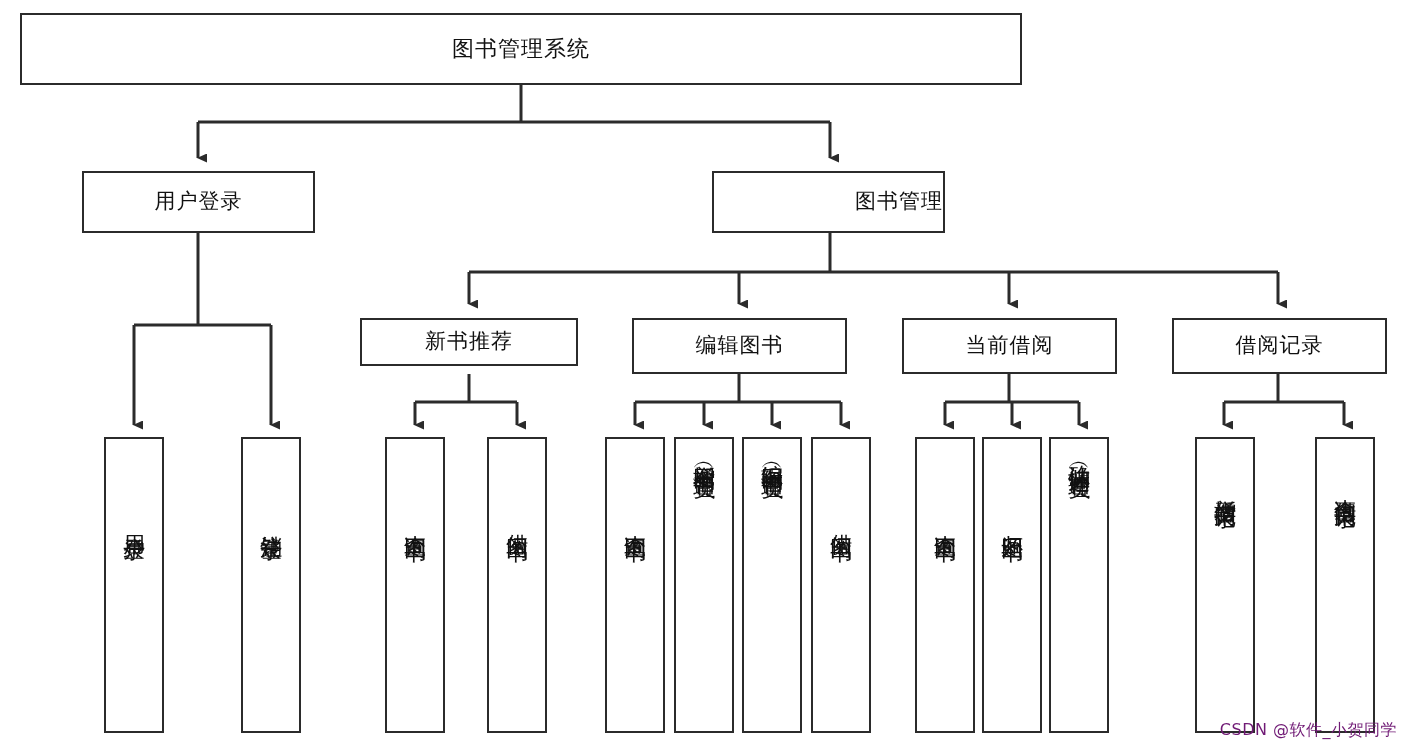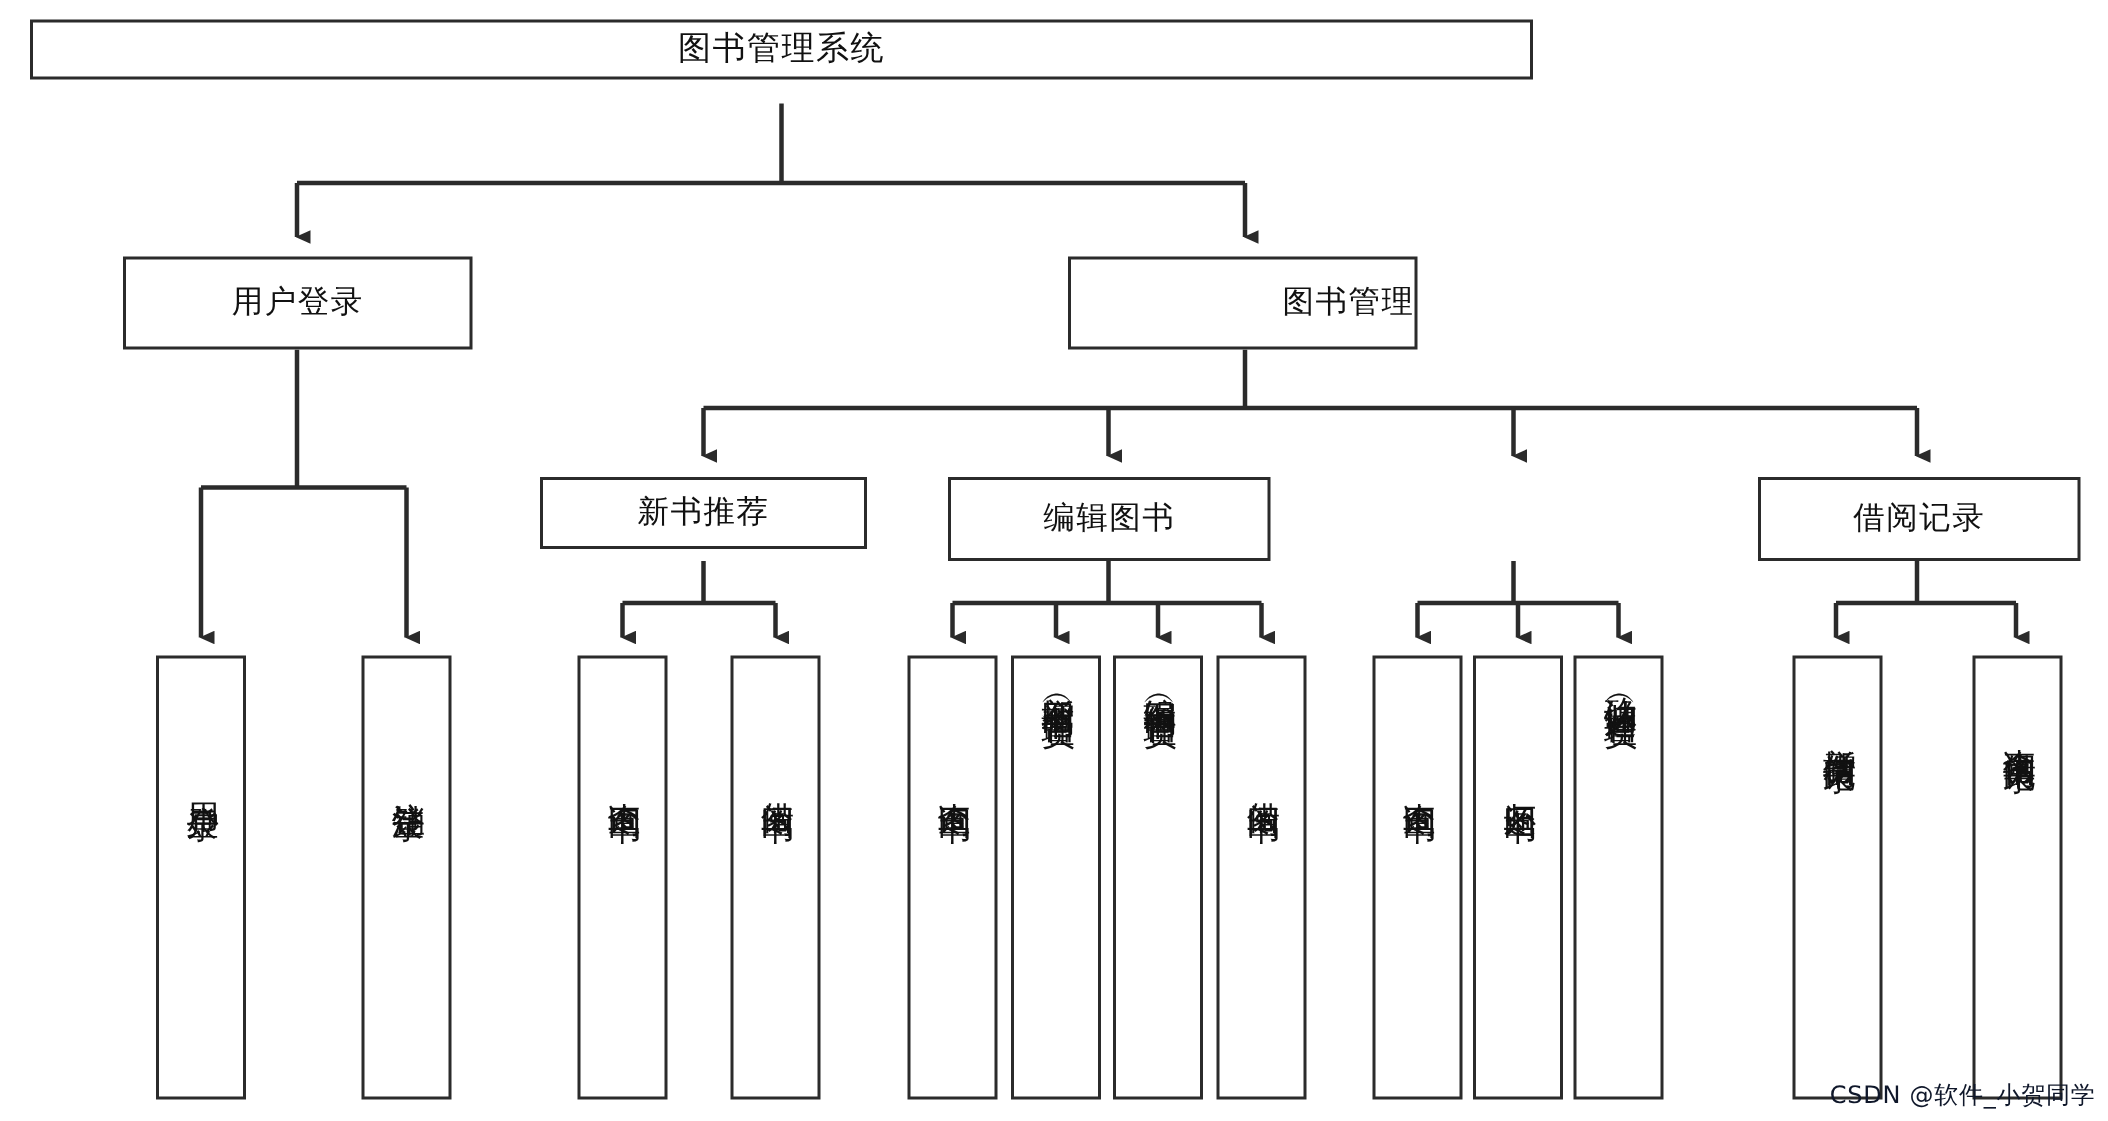--- a/index.html
+++ b/index.html
@@ -58,21 +58,21 @@
     color: #111111;
   }
   .htext {
     white-space: nowrap;
   }
   #watermark {
     position: absolute;
     right: 8px;
     bottom: 6px;
     font-size: 16px;
-    color: #0f172a;
+    color: #701a75;
     letter-spacing: 0.5px;
     z-index: 3;
     white-space: nowrap;
   }
 </style>
 </head>
 <body>
 
 <div id="diagram-root">
 
@@ -120,37 +120,40 @@
       <path d="M 1012 402 L 1012 425" marker-end="url(#arrowhead)"></path>
       <path d="M 1079 402 L 1079 425" marker-end="url(#arrowhead)"></path>
 
       <path d="M 1278 374 L 1278 402"></path>
       <path d="M 1224 402 L 1344 402"></path>
       <path d="M 1224 402 L 1224 425" marker-end="url(#arrowhead)"></path>
       <path d="M 1344 402 L 1344 425" marker-end="url(#arrowhead)"></path>
     </g>
   </svg>
 
-  <div class="node h root" style="left:20px; top:13px; width:1002px; height:40px;">
+  <div class="node h root" style="left:20px; top:13px; width:1002px; height:72px;">
     <span class="htext">图书管理系统</span>
   </div>
 
   <div class="node h" style="left:82px; top:171px; width:233px; height:62px;">
     <span class="htext">用户登录</span>
   </div>
   <div class="node h" style="left:712px; top:171px; width:233px; height:62px;justify-content:flex-end;">
     <span class="htext">图书管理</span>
   </div>
 
   <div class="node h" style="left:360px; top:318px; width:218px; height:48px;">
     <span class="htext">新书推荐</span>
   </div>
   <div class="node h" style="left:632px; top:318px; width:215px; height:56px;">
     <span class="htext">编辑图书</span>
   </div>
+  <div class="node h" style="left:902px; top:318px; width:215px; height:56px;">
+    <span class="htext">当前借阅</span>
+  </div>
   <div class="node h" style="left:1172px; top:318px; width:215px; height:56px;">
     <span class="htext">借阅记录</span>
   </div>
 
   <div class="node v" style="left:104px; top:437px; width:60px; height:296px; padding-top:78px;">
     <span class="vtext">用户登录</span>
   </div>
   <div class="node v" style="left:241px; top:437px; width:60px; height:296px; padding-top:78px;">
     <span class="vtext">注销登录</span>
   </div>

